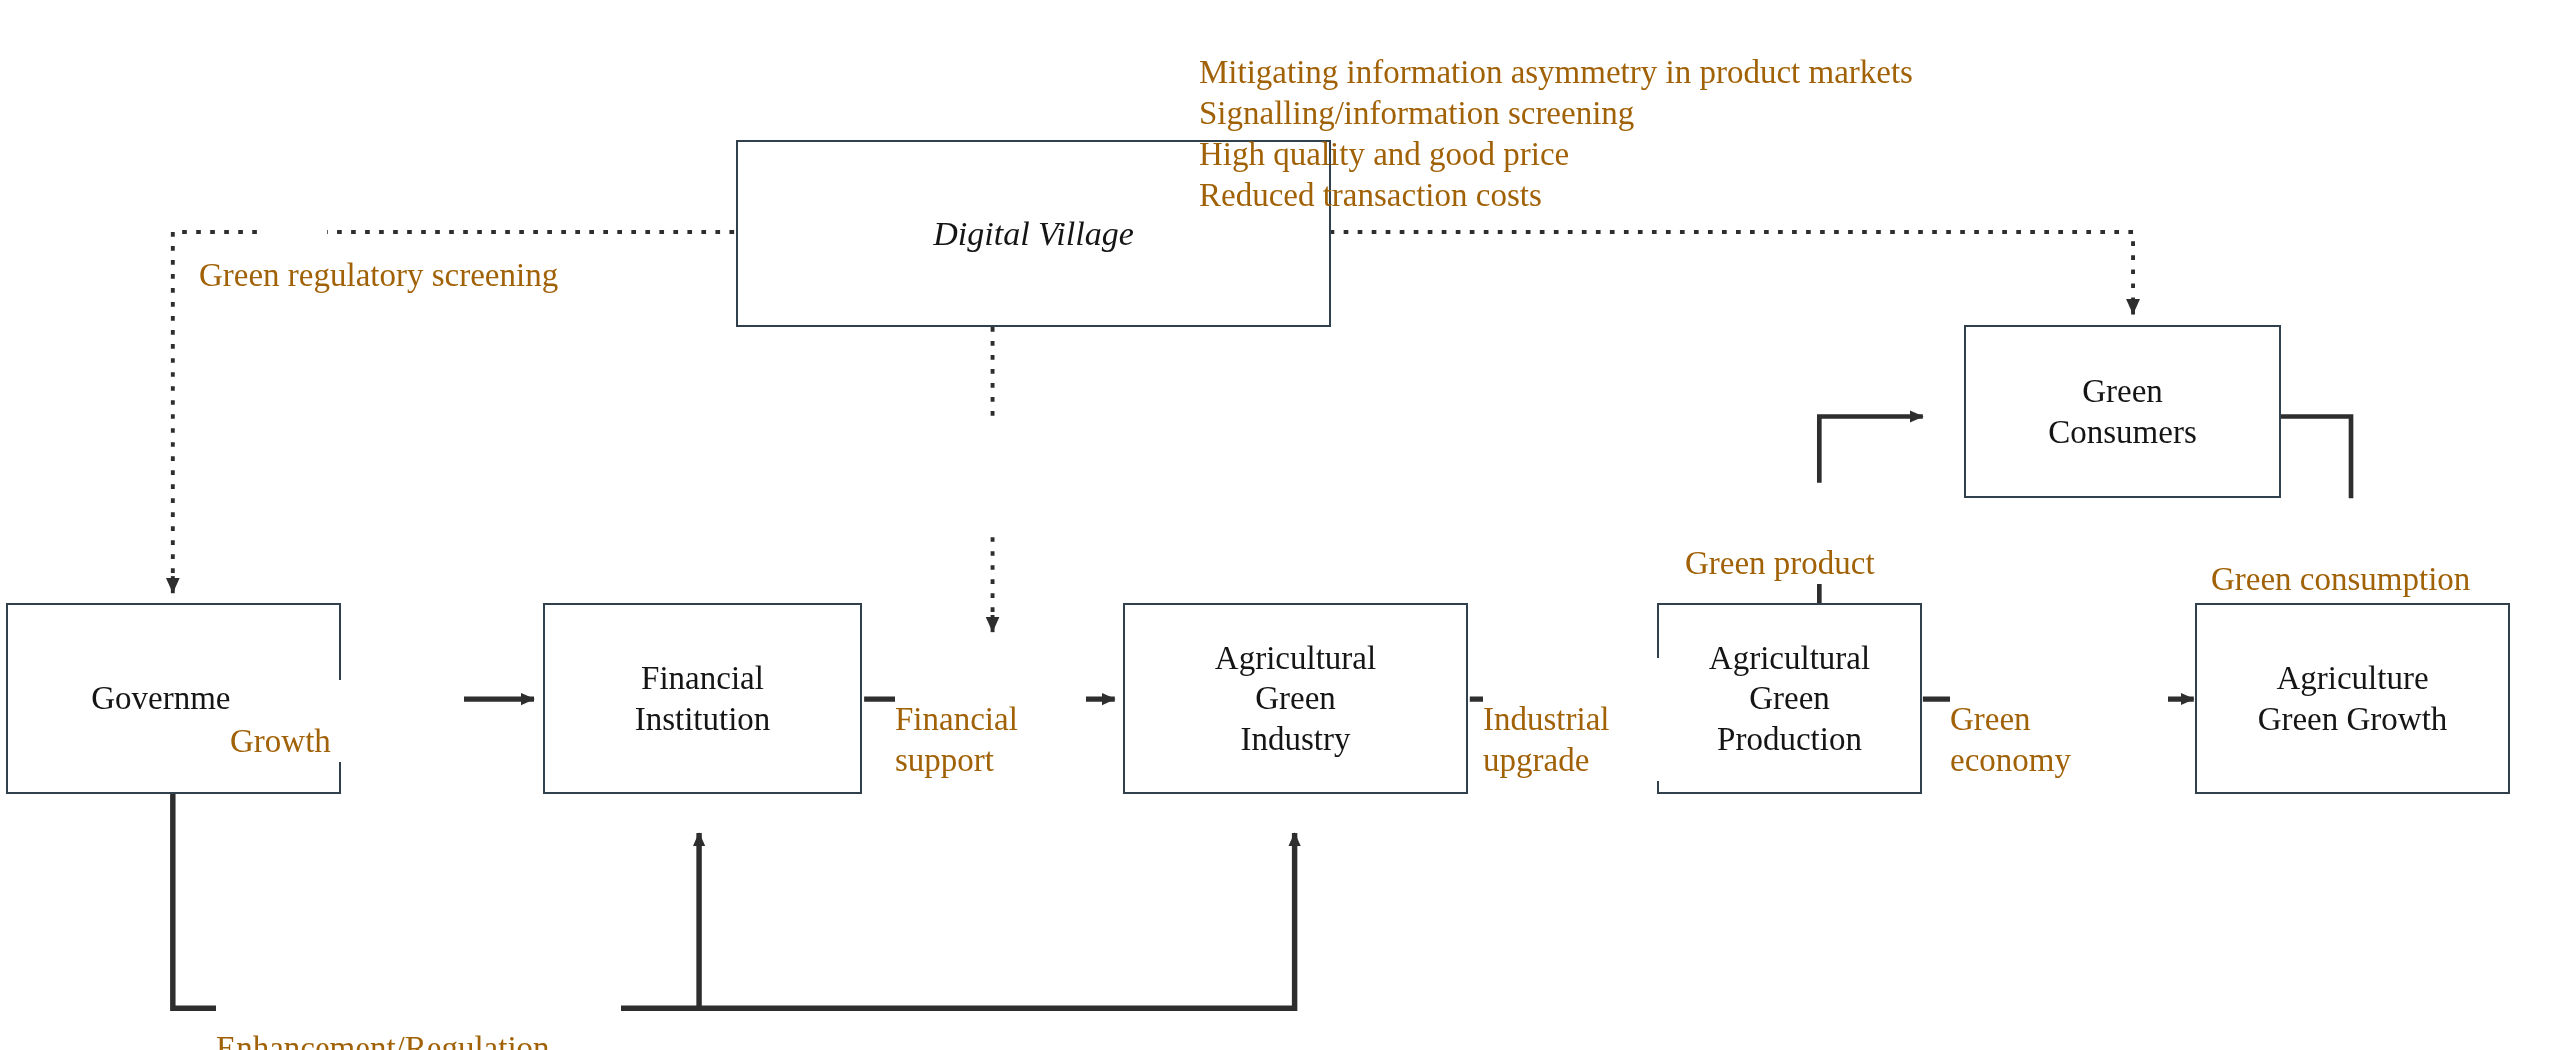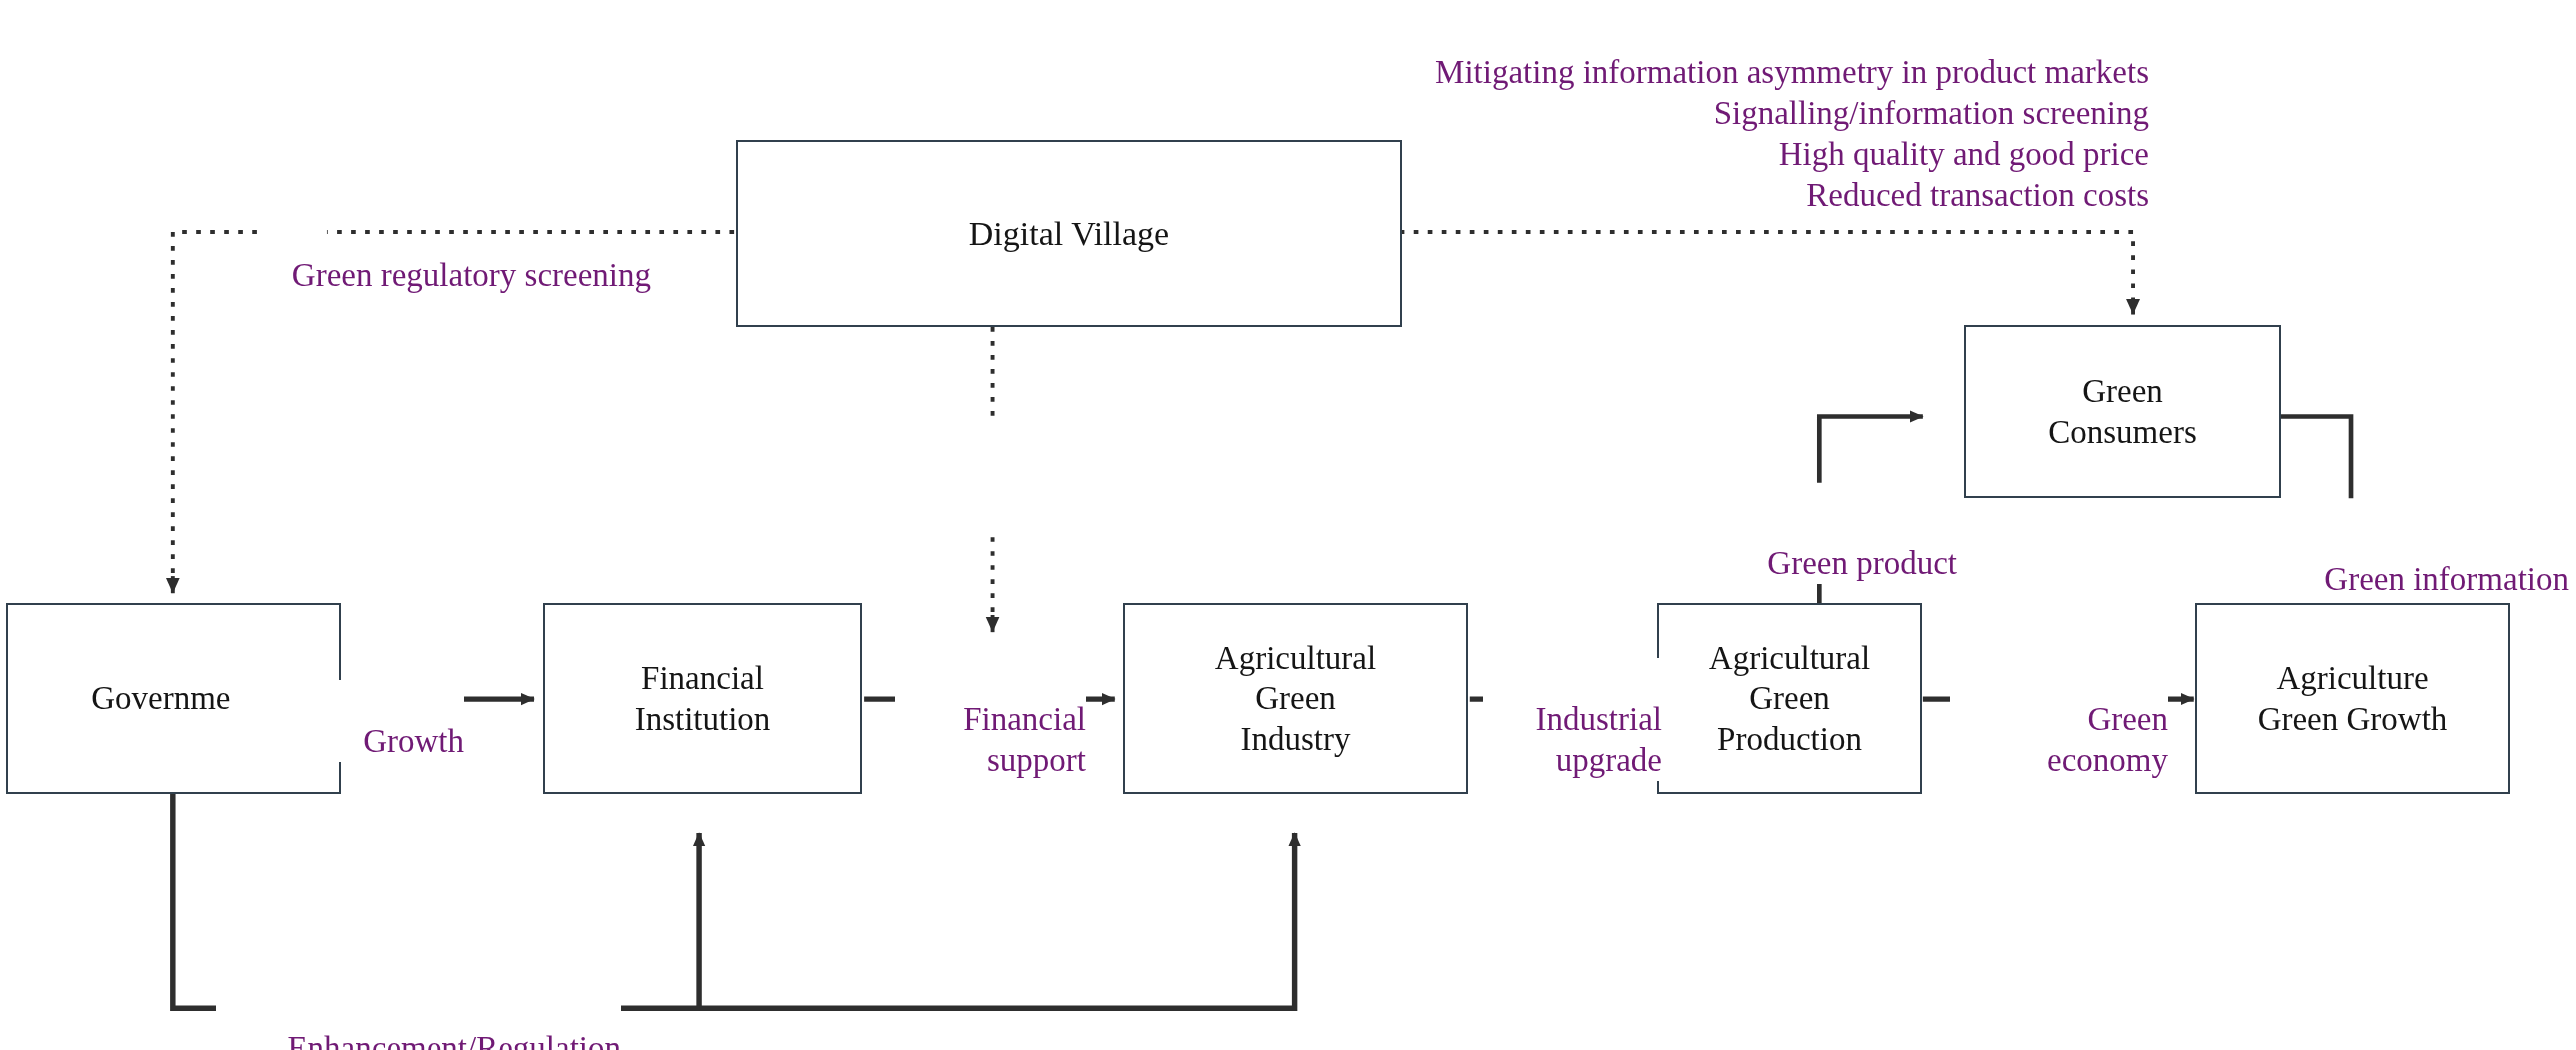--- a/index.html
+++ b/index.html
@@ -12,22 +12,22 @@
     border:2.3px solid #31404d;
     background:#ffffff;
     display:flex;align-items:center;justify-content:center;
     text-align:center;
     line-height:1.22;
     color:#151515;
   }
   .node .lbl{display:block;padding:0 4.7px;}
   .flabel{
     position:absolute;
-    color:#701a75;
-    text-align:right;
+    color:#a16207;
+    text-align:left;
     line-height:1.24;
     white-space:pre-line;
     background:transparent;
   }
   .fs-42{font-size:33px;}
   .fs-44{font-size:34px;}
 </style>
 </head>
 <body>
 
@@ -93,21 +93,21 @@
     <g>
       <path d="M222,1020 L222,1295 L283,1295" stroke="#2e2e2e" stroke-width="7" fill="none"></path>
       <path d="M790,1295 L898,1295 L898,1070" stroke="#2e2e2e" stroke-width="7" fill="none" marker-end="url(#solidArrow)"></path>
     </g>
 
     <g>
       <path d="M898,1295 L1663,1295 L1663,1070" stroke="#2e2e2e" stroke-width="7" fill="none" marker-end="url(#solidArrow)"></path>
     </g>
   </svg>
 
-  <div class="node fs-44" style="left:736px;top:140px;width:666px;height:187px;">
+  <div class="node fs-44" style="left:736px;top:140px;width:595px;height:187px;font-style:italic;">
     <span class="lbl">Digital Village</span>
   </div>
 
   <div class="node fs-42" style="left:6.2px;top:603px;width:335px;height:191px;">
     <span class="lbl">Government</span>
   </div>
 
   <div class="node fs-42" style="left:543px;top:603px;width:319px;height:191px;">
     <span class="lbl" style="white-space: pre-line;">Financial
 Institution</span>
@@ -156,21 +156,21 @@
   <div class="flabel fs-42" style="left:1950px;top:658px;width:218px;background:#fff;">
     <span style="white-space: pre-line;">Green
 economy</span>
   </div>
 
   <div class="flabel fs-42" style="left:1685px;top:502px;width:272px;background:#fff;font-family:Liberation Serif, serif;">
     <span>Green product</span>
   </div>
 
   <div class="flabel fs-42" style="left:2211px;top:518px;width:358px;background:#fff;">
-    <span>Green information</span>
+    <span>Green consumption</span>
   </div>
 
   <div class="flabel fs-42" style="left:216px;top:987px;width:405px;background:#fff;">
     <span>Enhancement/Regulation</span>
   </div>
 
   <div class="flabel fs-42" style="left:1199px;top:11px;width:950px;">
     <span style="white-space: pre-line;">Mitigating information asymmetry in product markets
 Signalling/information screening
 High quality and good price

